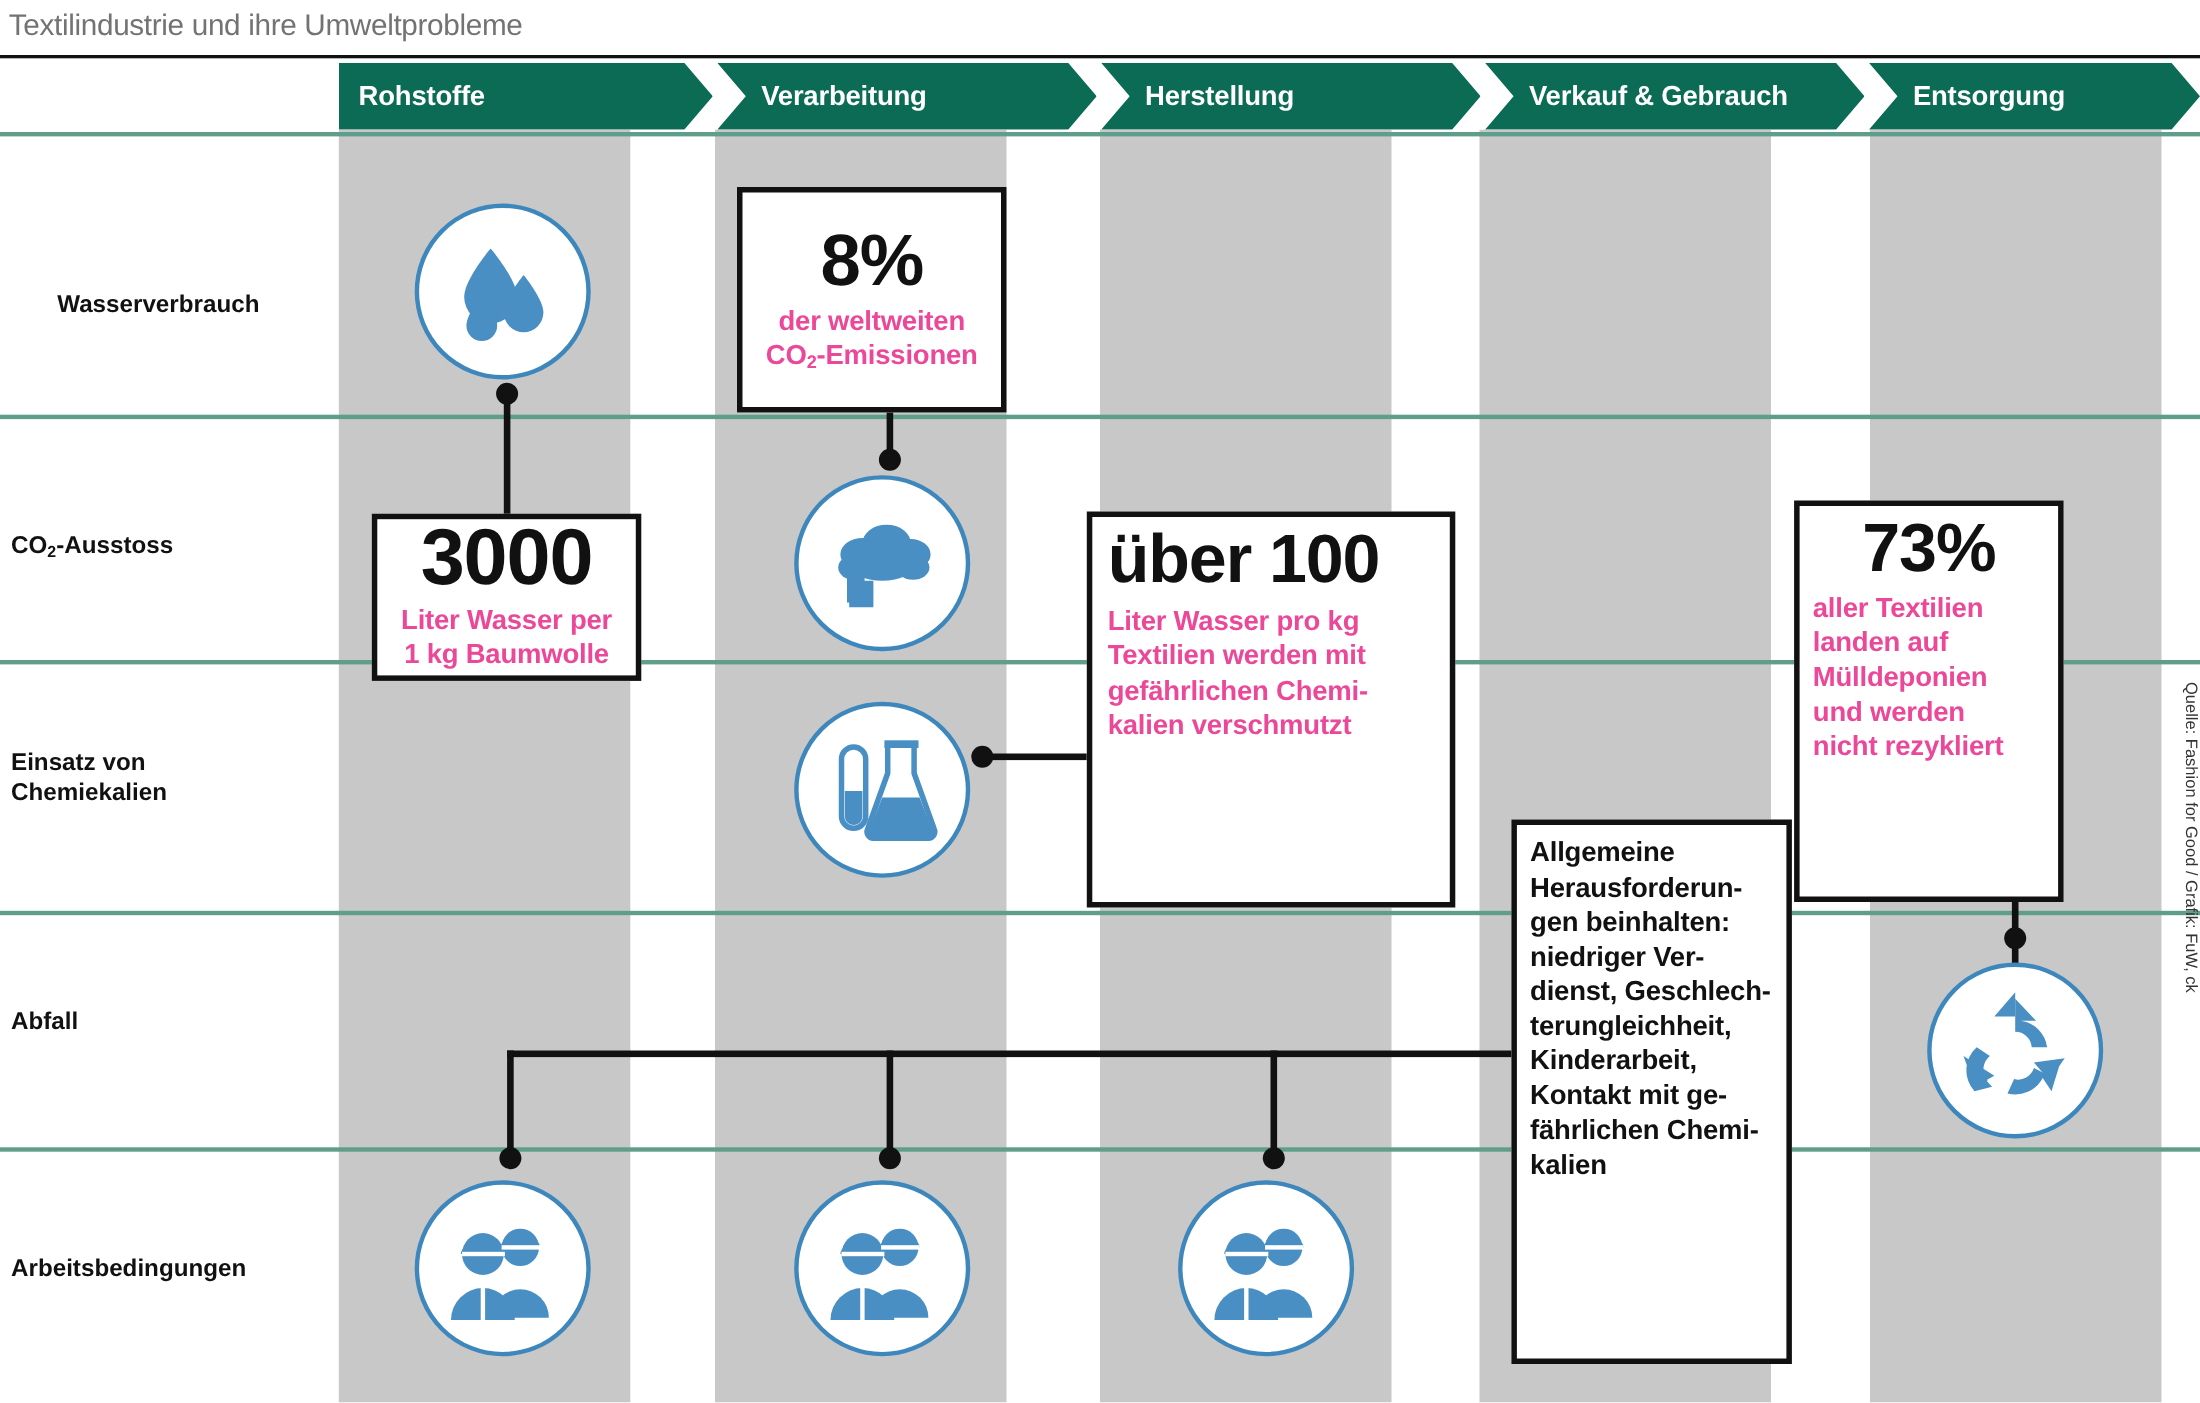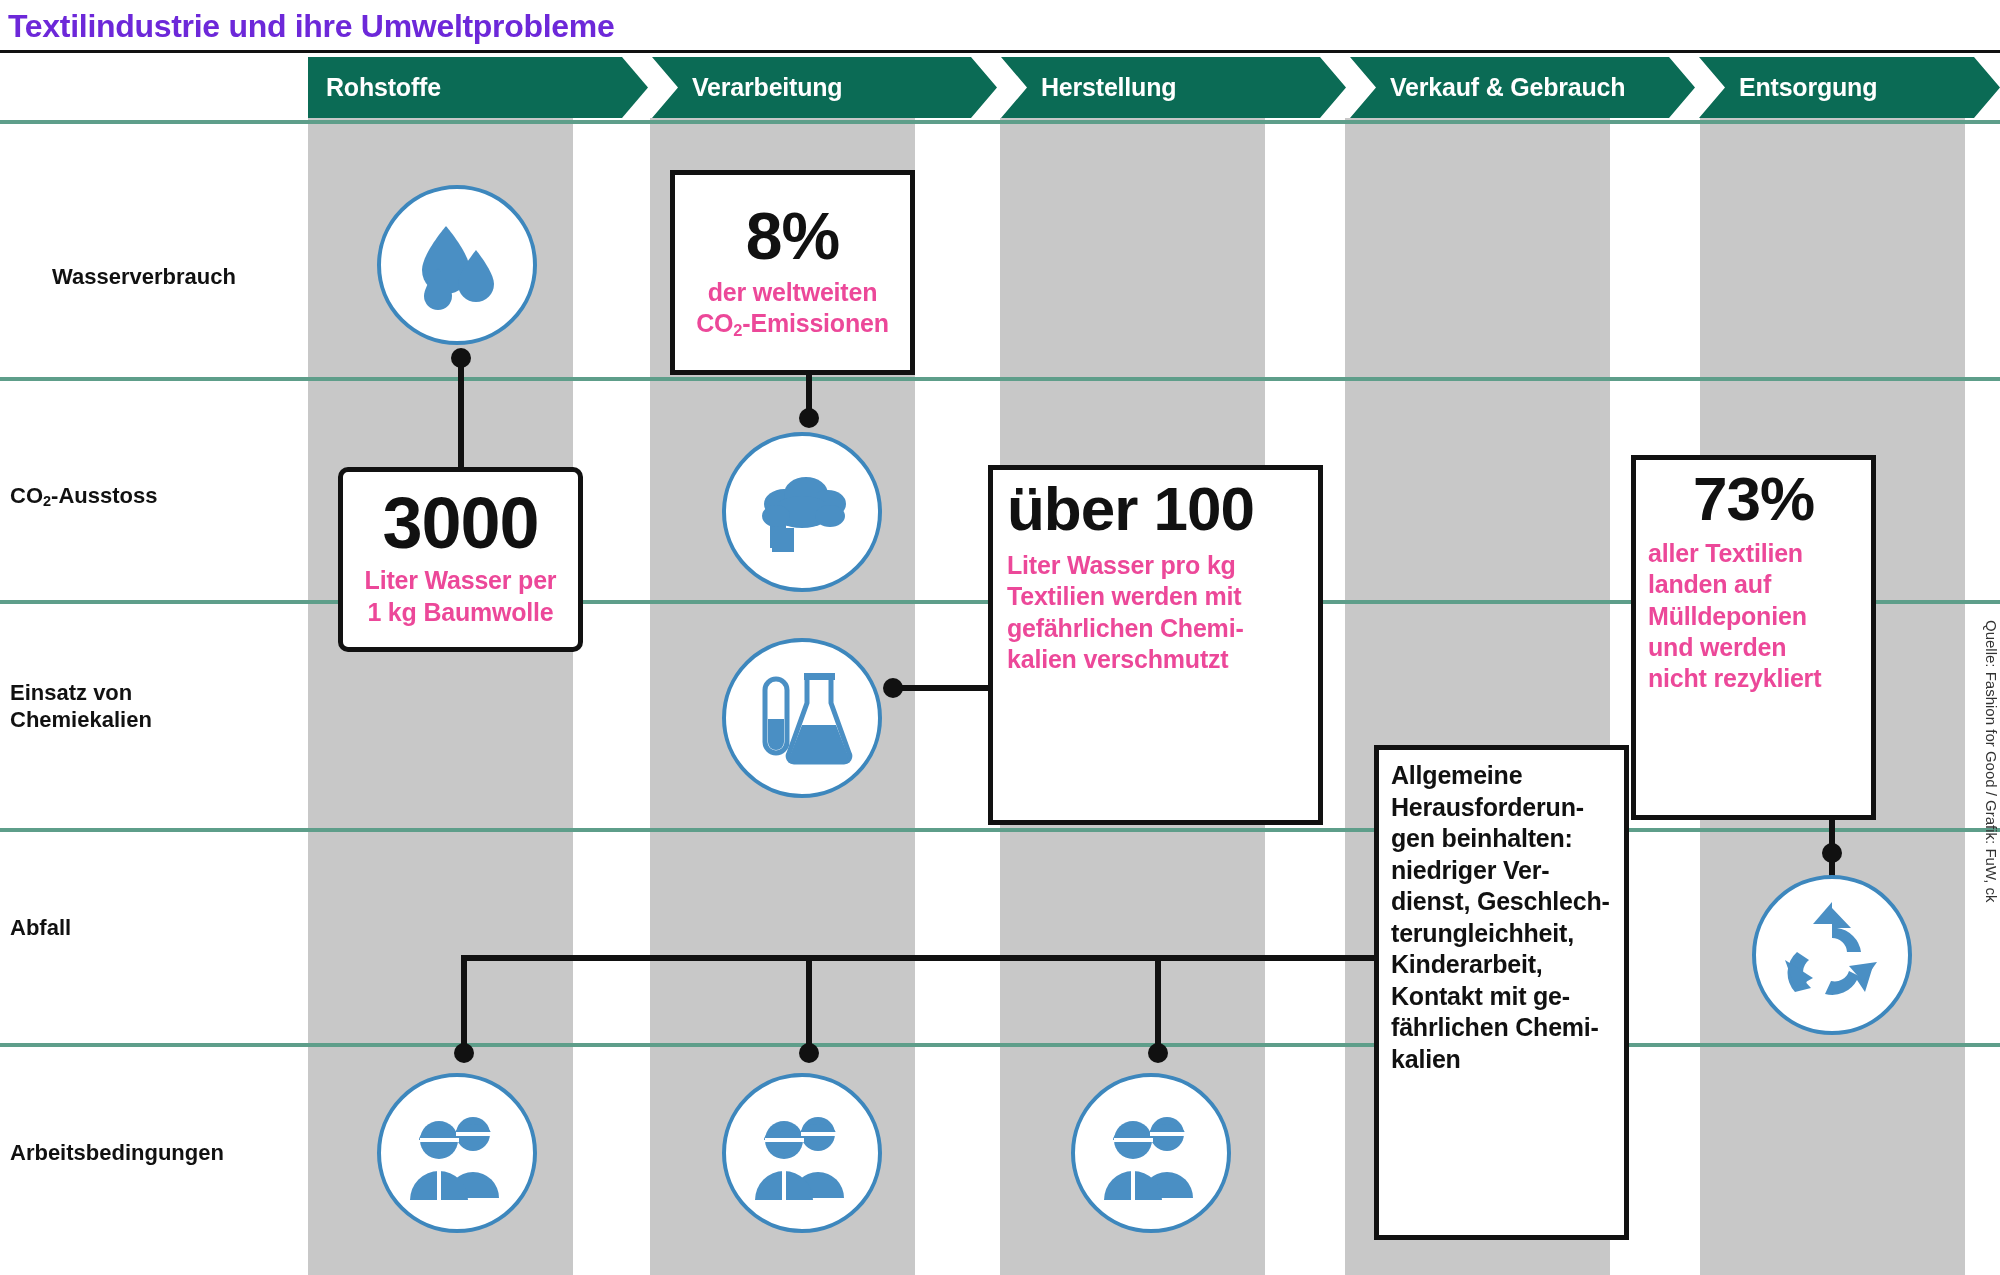--- a/index.html
+++ b/index.html
@@ -5,21 +5,21 @@
   html,body{margin:0;padding:0;background:#ffffff;}
   body{
     width:2000px;height:1275px;position:relative;overflow:hidden;
     font-family:"Liberation Sans","DejaVu Sans",sans-serif;
     -webkit-font-smoothing:antialiased;
   }
 
   
   #title{
     position:absolute;left:8px;top:8px;
-    font-size:32px;font-weight:bold;color:#6d28d9;
+    font-size:27px;font-weight:normal;color:#737373;
     letter-spacing:-0.3px;white-space:nowrap;
   }
   #title-rule{
     position:absolute;left:0;top:50px;width:2000px;height:3px;background:#111111;
   }
 
   
   .band{position:absolute;top:118px;height:1157px;background:#c8c8c8;}
 
   
@@ -271,21 +271,21 @@
     </g>
   </svg>
 </div>
 
 <div class="callout" style="left:670px;top:170px;width:245px;height:205px;padding:8px 10px 10px;justify-content:center;">
   <div class="big" style="font-size:66px;margin-bottom:8px;">8%</div>
   <div class="sub">der weltweiten</div>
   <div class="sub">CO<sub>2</sub>-Emissionen</div>
 </div>
 
-<div class="callout" style="left:338px;top:467px;width:245px;height:185px;padding:6px 10px 10px;justify-content:center;border-radius:10px;">
+<div class="callout" style="left:338px;top:467px;width:245px;height:152px;padding:6px 10px 10px;justify-content:center;">
   <div class="big" style="font-size:72px;margin-bottom:6px;">3000</div>
   <div class="sub">Liter Wasser per</div>
   <div class="sub">1 kg Baumwolle</div>
 </div>
 
 <div class="callout left" style="left:988px;top:465px;width:335px;height:360px;padding:8px 14px 10px;justify-content:flex-start;">
   <div class="big" style="font-size:62px;margin-bottom:10px;">über 100</div>
   <div class="sub">Liter Wasser pro kg</div>
   <div class="sub">Textilien werden mit</div>
   <div class="sub">gefährlichen Chemi-</div>

